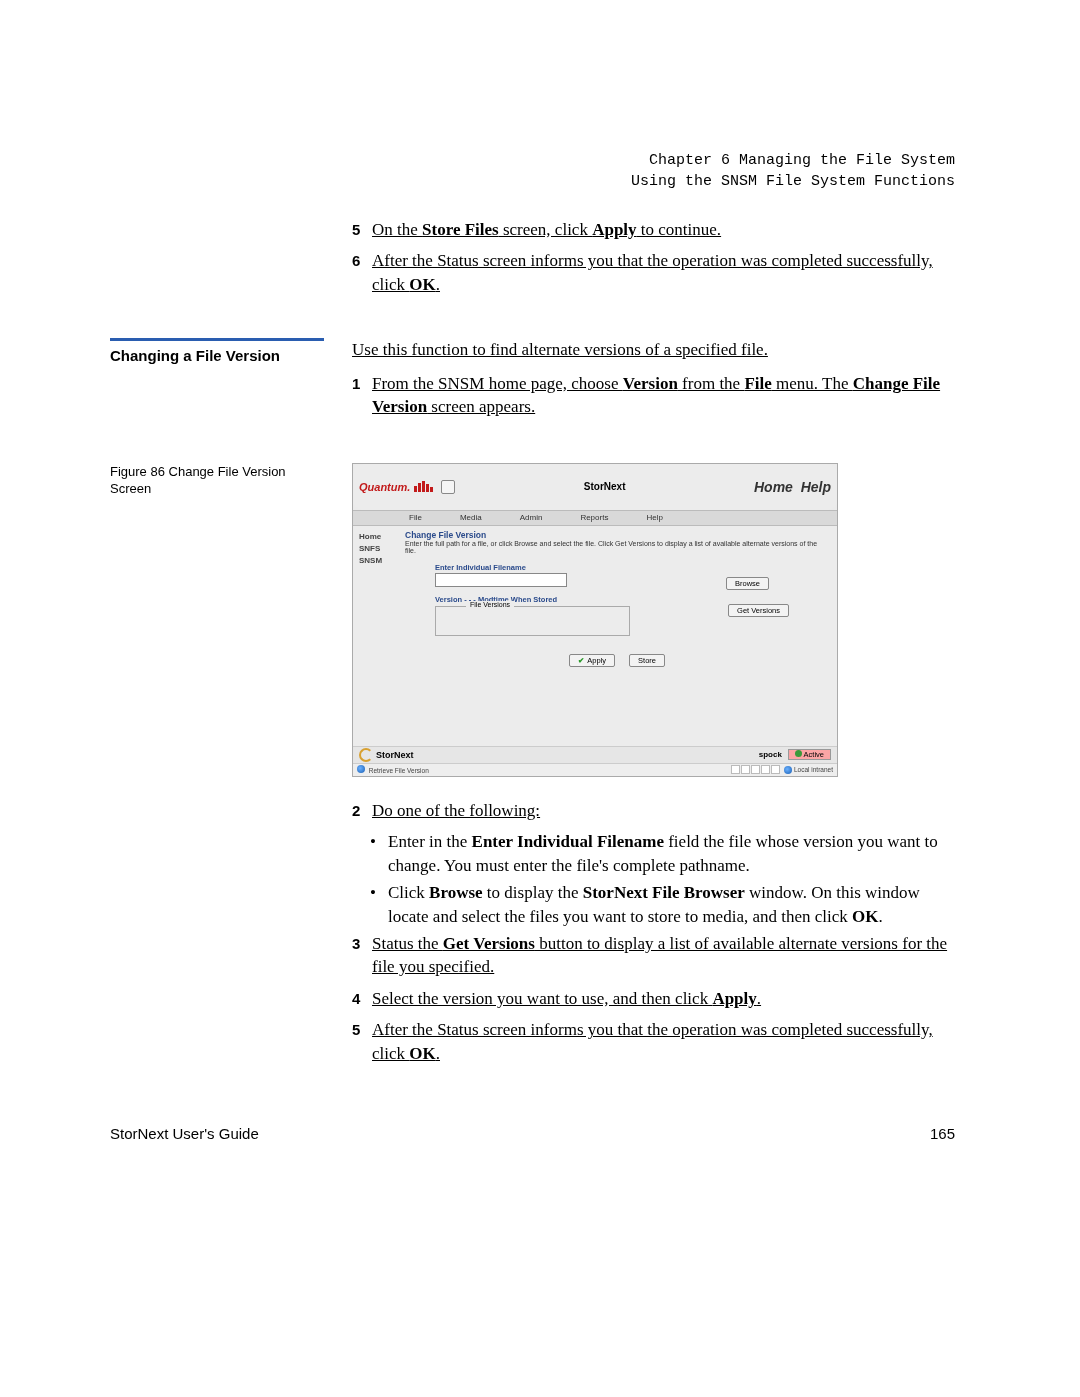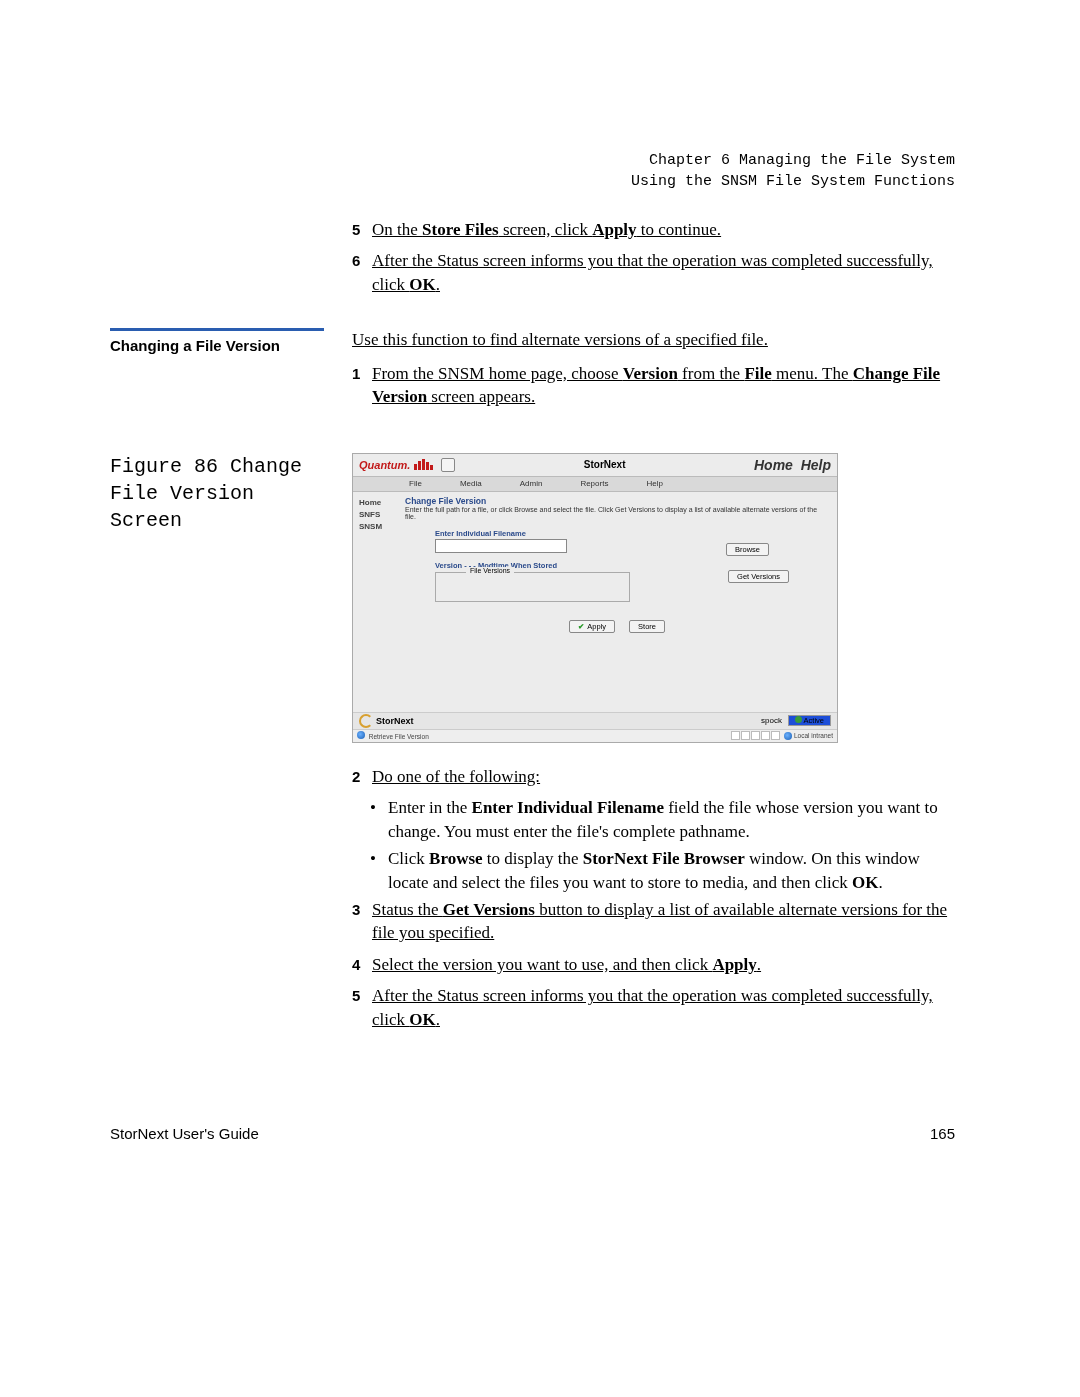--- a/index.html
+++ b/index.html
@@ -66,22 +66,22 @@
   }
   .sidebar-heading {
     border-top: 3px solid #2a5db0;
     padding-top: 6px;
     font-family: Arial, Helvetica, sans-serif;
     font-weight: bold;
     font-size: 15px;
     margin-bottom: 40px;
   }
   .fig-caption {
-    font-family: Liberation Mono, monospace;
-    font-size: 20px;
+    font-family: Liberation Sans, sans-serif;
+    font-size: 13px;
     line-height: 1.35;
   }
   .b { font-weight: bold; }
   .footer {
     position: absolute;
     bottom: 255px;
     left: 110px;
     right: 125px;
     display: flex;
     justify-content: space-between;
@@ -96,21 +96,21 @@
     font-size: 9px;
     color: #000;
     background: #ebebeb;
     margin-bottom: 22px;
   }
   .shot-header {
     display: flex;
     align-items: center;
     background: #ececec;
     height: 22px;
-    padding: 0 6px;
+    padding: 12px 6px;
     border-radius: 10px;
   }
   .brand {
     color: #c21a1a;
     font-weight: bold;
     font-style: italic;
     font-size: 11px;
   }
   .brand-graphic {
     margin-left: 4px;
@@ -256,21 +256,21 @@
   .dot {
     width: 7px;
     height: 7px;
     border-radius: 50%;
     background: #3a9a3a;
     display: inline-block;
   }
   .active-box {
     border: 1px solid #999;
     padding: 0 6px;
-    background: #1d4ed8;
+    background: #fca5a5;
     font-size: 7.5px;
   }
   .shot-footer2 {
     background: #eee;
     border-top: 1px solid #ccc;
     display: flex;
     align-items: center;
     justify-content: space-between;
     height: 12px;
     padding: 0 4px;
@@ -318,21 +318,21 @@
       </div>
       <div class="ol-item">
         <div class="ol-num">6</div>
         <div class="ol-body">
           <span>After the Status screen informs you that the operation was completed successfully, click </span><span class="b">OK</span><span>.</span>
         </div>
       </div>
     </div>
   </div>
 
-  <div class="two-col" style="margin-top:24px;">
+  <div class="two-col" style="margin-top:34px;">
     <div class="left-col">
       <div class="sidebar-heading">Changing a File Version</div>
     </div>
     <div class="right-col">
       <div class="ol-body" style="font-size:17px;line-height:1.38;margin-bottom:10px;">Use this function to find alternate versions of a specified file.</div>
       <div class="ol-item">
         <div class="ol-num">1</div>
         <div class="ol-body">
           <span>From the SNSM home page, choose </span><span class="b">Version</span><span> from the </span><span class="b">File</span><span> menu. The </span><span class="b">Change File Version</span><span> screen appears.</span>
         </div>
@@ -406,21 +406,21 @@
               <span class="btn">Store</span>
             </div>
           </div>
         </div>
         <div class="shot-footer1">
           <span class="sn-logo">
             <span class="sn-swirl"></span>
             <span>StorNext</span>
           </span>
           <span class="status-pill">
-            <span style="font-weight:normal;">spock</span>
+            <span style="font-weight:bold;">spock</span>
             <span class="active-box">
               <span class="dot"></span>
               <span>Active</span>
             </span>
           </span>
         </div>
         <div class="shot-footer2">
           <span>
             <span class="tiny-ie"></span>
             <span>Retrieve File Version</span>

